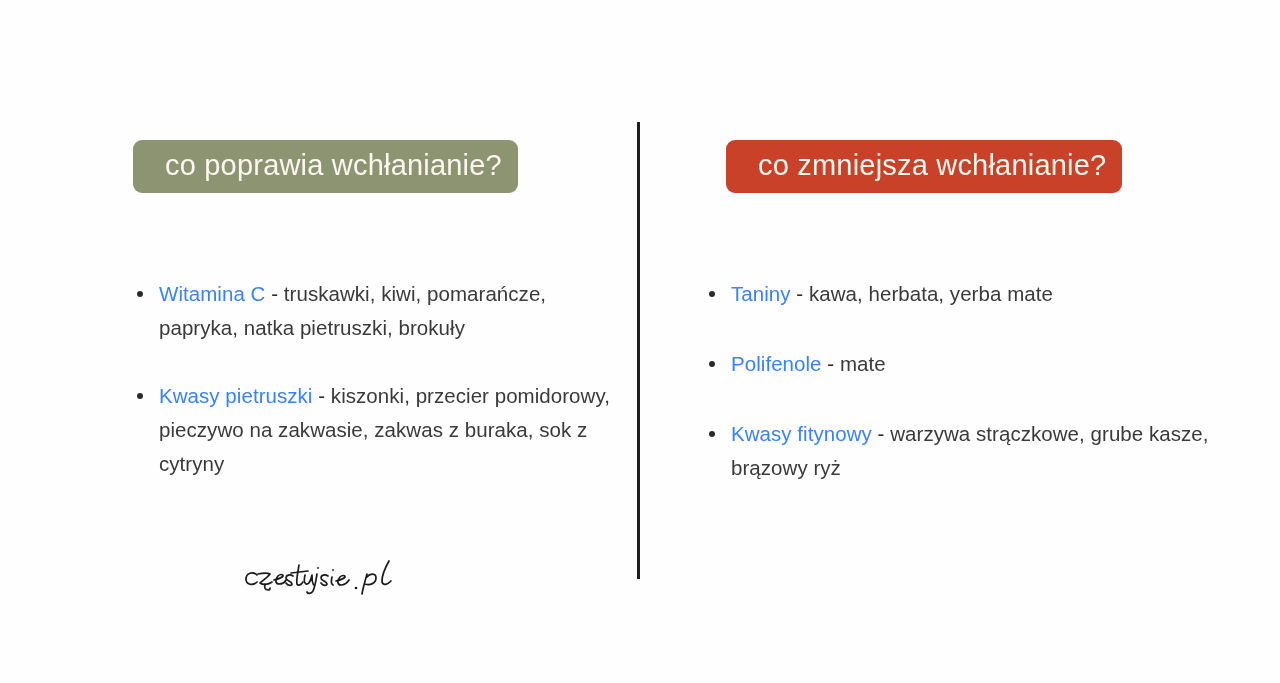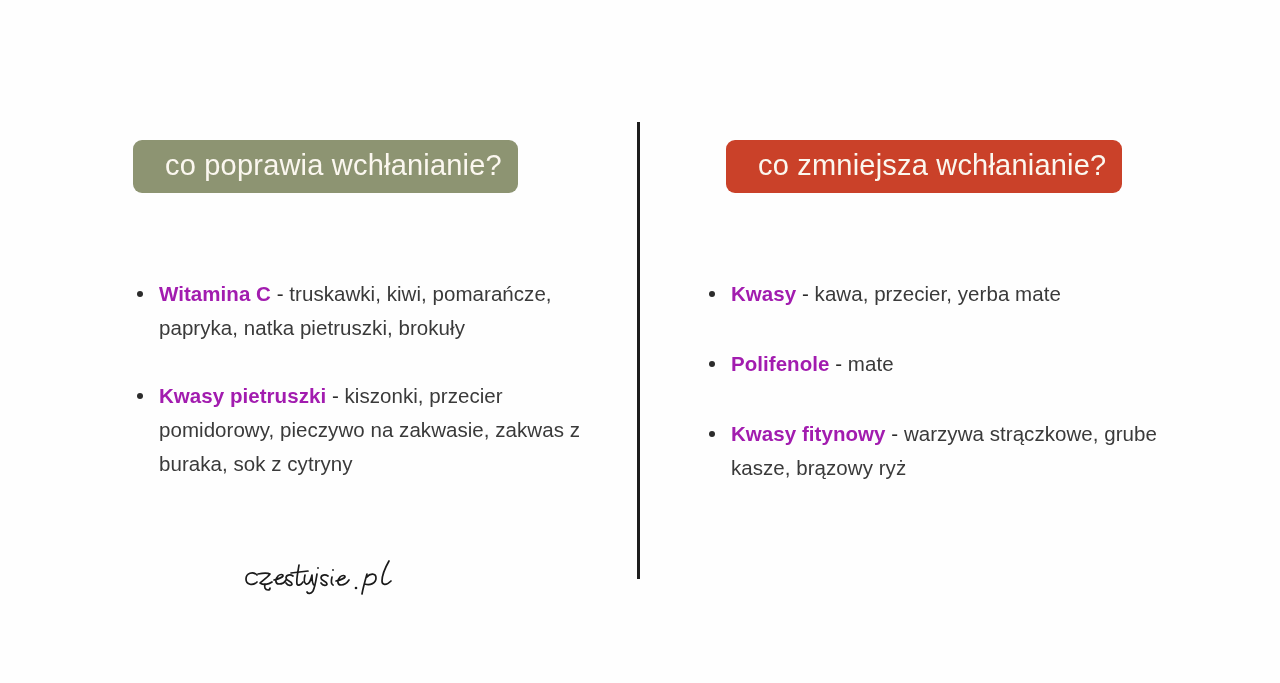--- a/index.html
+++ b/index.html
@@ -96,22 +96,22 @@
     position: absolute;
     left: 4px;
     top: 14px;
     width: 6px;
     height: 6px;
     border-radius: 50%;
     background: #2b2b2b;
   }
 
   .term {
-    font-weight: 700;
-    color: #a21caf;
+    font-weight: 400;
+    color: #3b82f6;
   }
   .dash {
     color: #2b2b2b;
   }
   .desc {
     font-weight: 400;
     color: #3a3a3a;
   }
 
   
@@ -193,21 +193,21 @@
   <div class="column column-right">
 
     <div class="header-pill red" style="left:86px;">
       <span>co zmniejsza wchłanianie?</span>
     </div>
 
     <ul class="list list-right" style="left:65px;">
 
       <li class="list-item">
         <span class="bullet"></span>
-        <span class="term">Kwasy</span><span class="dash"> - </span><span class="desc">kawa, przecier, yerba mate</span>
+        <span class="term">Taniny</span><span class="dash"> - </span><span class="desc">kawa, herbata, yerba mate</span>
       </li>
 
       <li class="list-item">
         <span class="bullet"></span>
         <span class="term">Polifenole</span><span class="dash"> - </span><span class="desc">mate</span>
       </li>
 
 
       <li class="list-item">
         <span class="bullet"></span>

